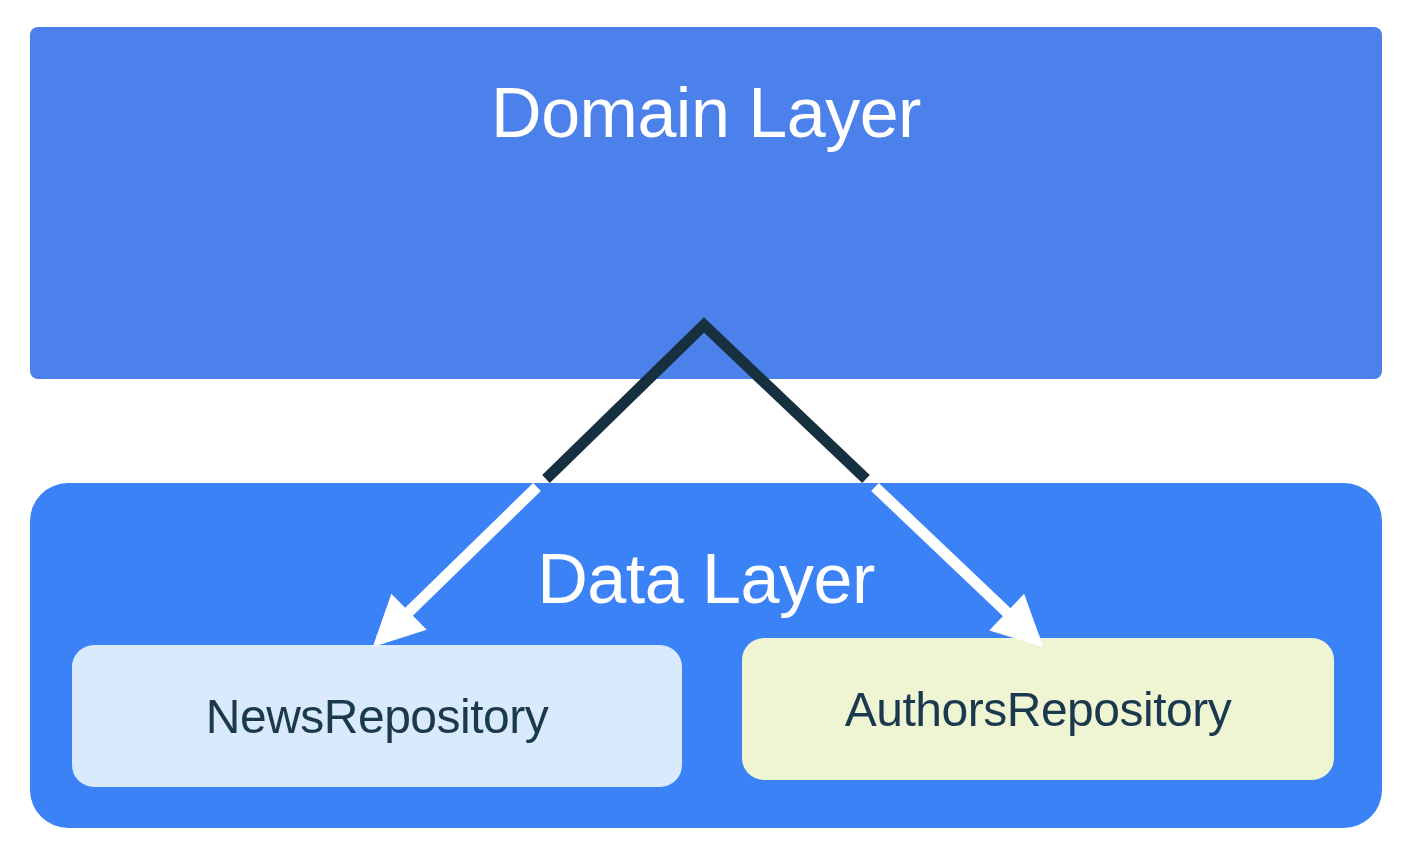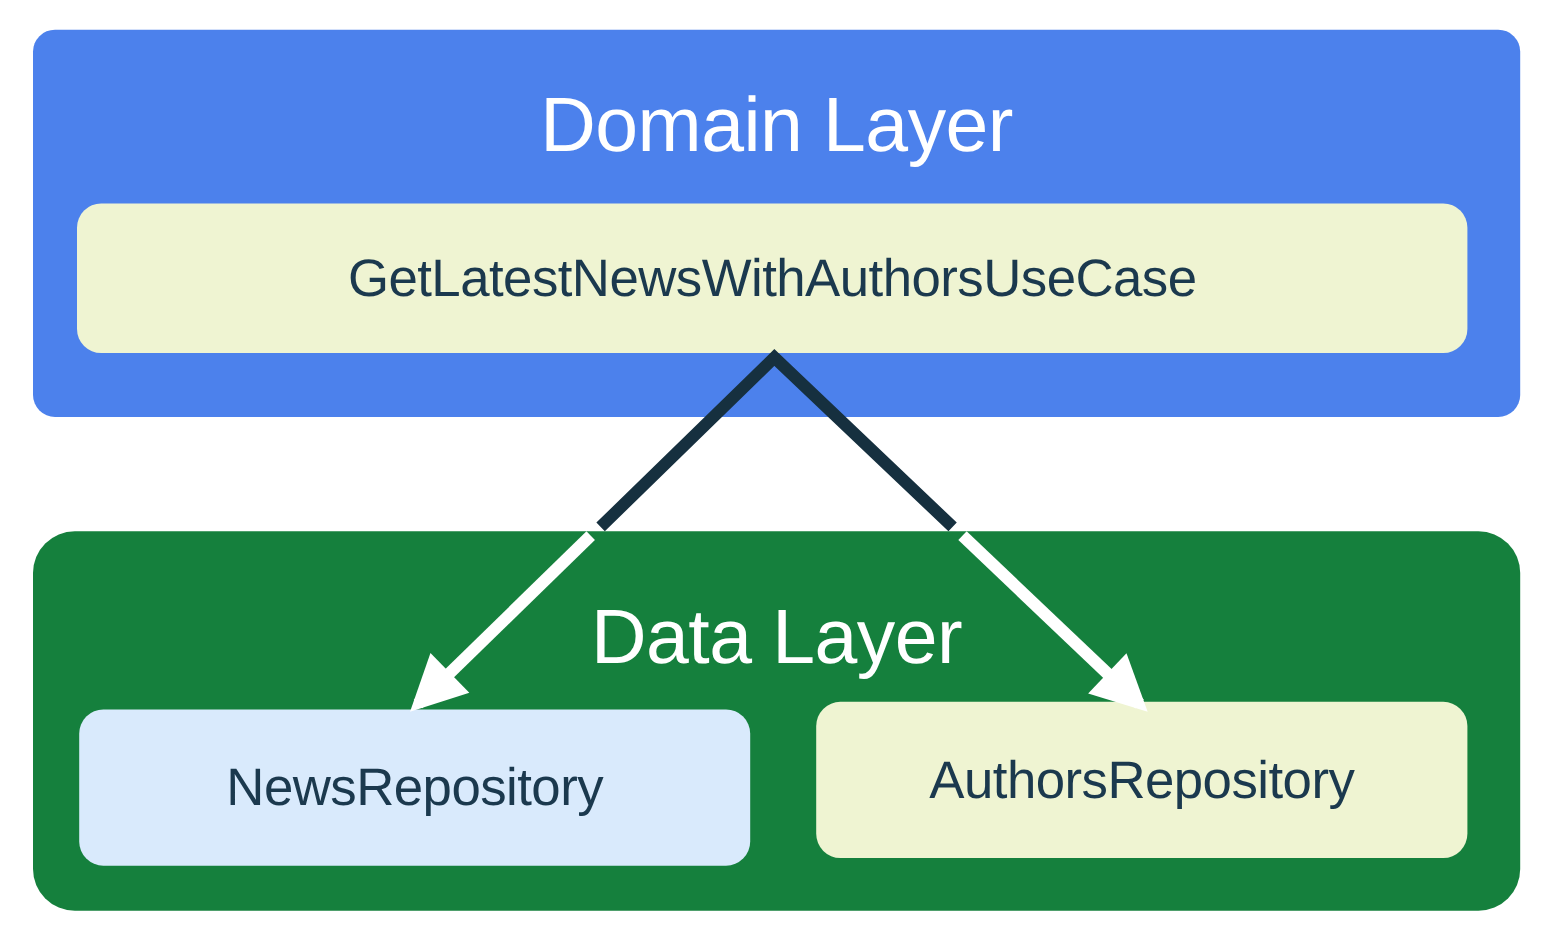--- a/index.html
+++ b/index.html
@@ -13,26 +13,26 @@
   }
   .layer {
     position: absolute;
     left: 30px;
     width: 1352px;
   }
   .layer-domain {
     top: 27px;
     height: 352px;
     background: #4C81EC;
-    border-radius: 20px;
+    border-radius: 8px;
   }
   .layer-data {
     top: 483px;
     height: 345px;
-    background: #15803d;
+    background: #3b82f6;
     border-radius: 38px;
   }
   .layer-title {
     position: absolute;
     left: 0;
     right: 0;
     margin: 0;
     text-align: center;
     color: #ffffff;
     font-size: 70px;
@@ -83,23 +83,20 @@
     pointer-events: none;
   }
 </style>
 </head>
 <body>
 
 <div class="canvas">
 
   <section class="layer layer-domain">
     <h1 class="layer-title domain-title">Domain Layer</h1>
-    <div class="node node-use-case">
-      <span>GetLatestNewsWithAuthorsUseCase</span>
-    </div>
   </section>
 
   <section class="layer layer-data">
     <h1 class="layer-title data-title">Data Layer</h1>
     <div class="node node-news-repo">
       <span>NewsRepository</span>
     </div>
     <div class="node node-authors-repo">
       <span>AuthorsRepository</span>
     </div>

